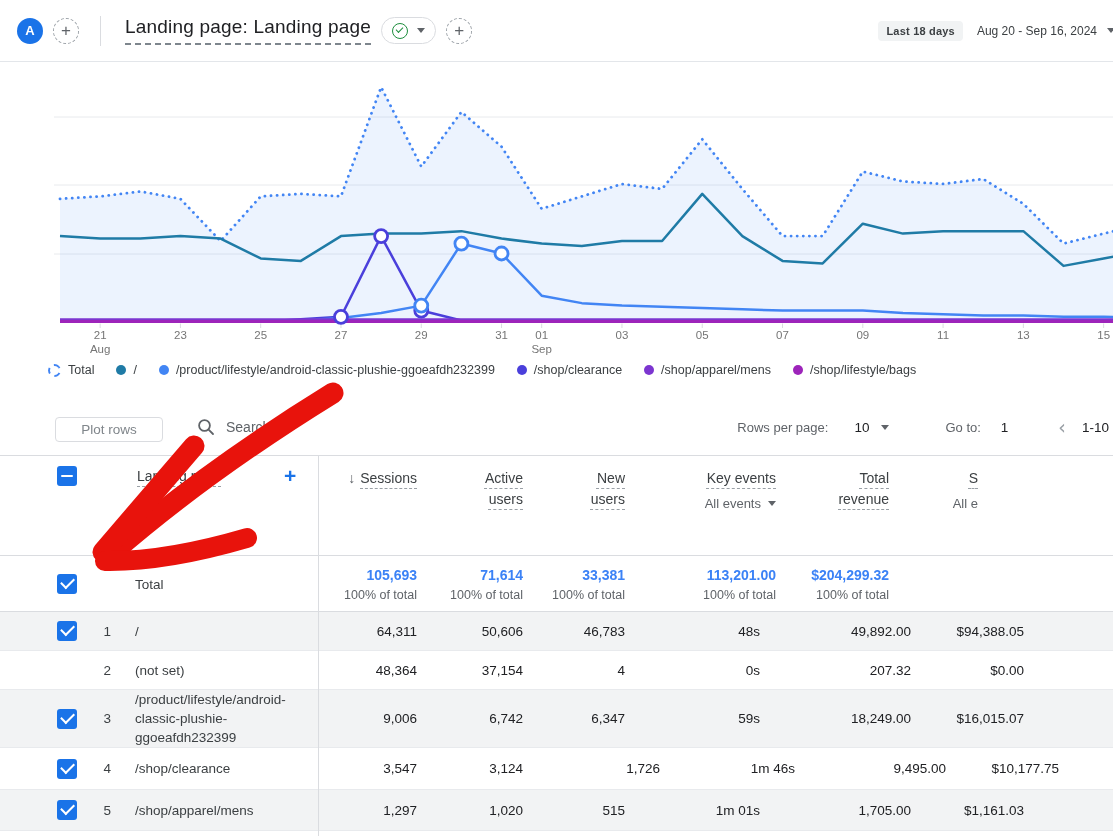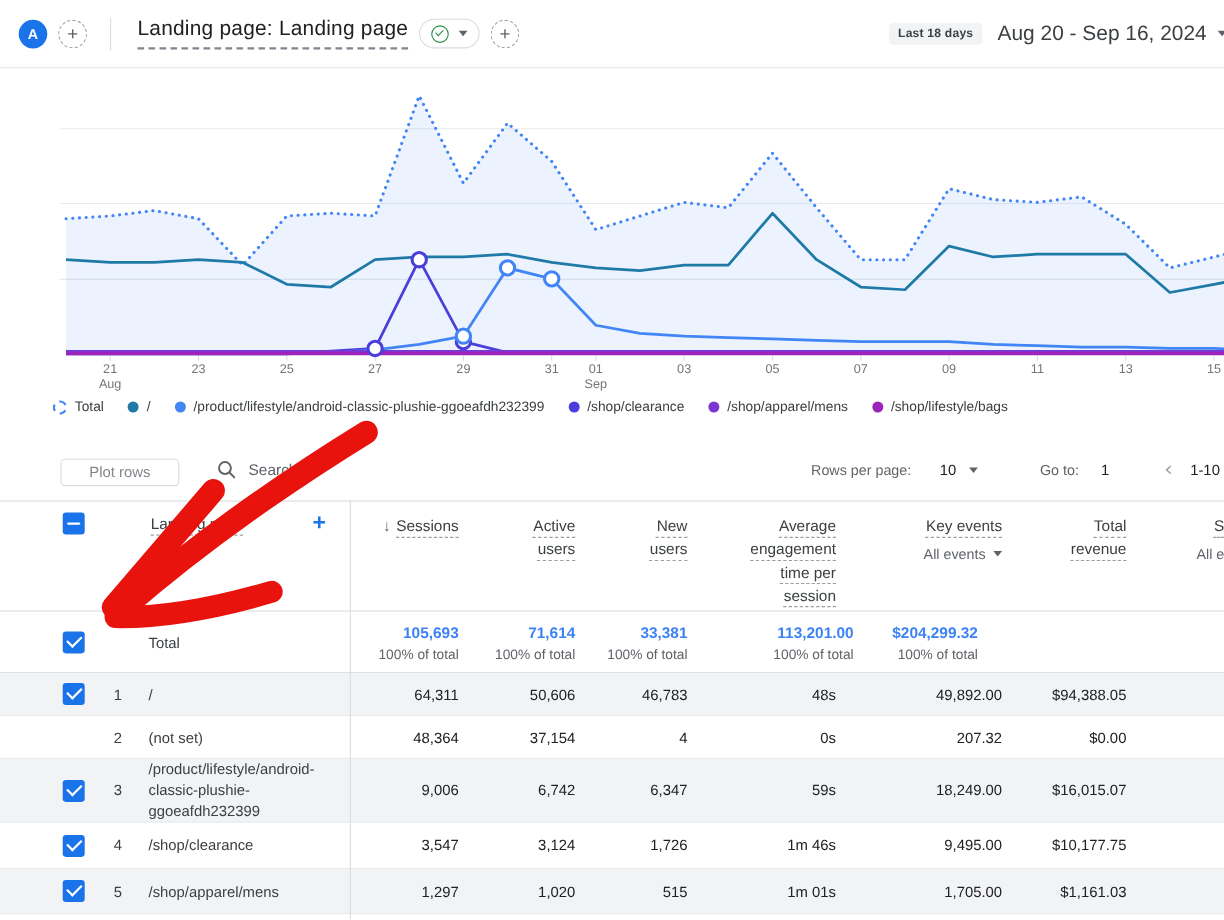--- a/index.html
+++ b/index.html
@@ -22,21 +22,21 @@
   .chip{height:27px;border:1px solid #dadce0;border-radius:14px;display:flex;align-items:center;
     padding:0 10px;margin-left:10px;gap:9px;box-sizing:border-box}
   .check-circle{width:16px;height:16px;border:1.8px solid #1e8e3e;border-radius:50%;position:relative;box-sizing:border-box}
   .check-circle::after{content:"";position:absolute;left:3px;top:3.5px;width:6px;height:3px;
     border-left:1.8px solid #1e8e3e;border-bottom:1.8px solid #1e8e3e;transform:rotate(-45deg)}
   .caret{width:0;height:0;border-left:4.5px solid transparent;border-right:4.5px solid transparent;
     border-top:5px solid #5f6368}
   .appbar-right{margin-left:auto;display:flex;align-items:center;padding-right:2px}
   .date-badge{background:#f1f3f4;border-radius:4px;padding:4px 8px;font-size:11px;font-weight:bold;
     color:#3c4043;letter-spacing:.2px}
-  .date-range{font-size:19px;color:#3c4043;margin-left:14px;white-space:nowrap}
+  .date-range{font-size:12px;color:#3c4043;margin-left:14px;white-space:nowrap}
   .date-caret{margin-left:10px;margin-right:-4px}
   
   .chart-wrap{position:absolute;top:62px;left:0;width:1113px;height:296px}
   
   .legend{position:absolute;top:363px;left:48px;display:flex;align-items:center;gap:22px;
     font-size:12.5px;color:#3c4043;white-space:nowrap}
   .lg-item{display:flex;align-items:center;gap:7px}
   .lg-dot{width:10px;height:10px;border-radius:50%;flex:none}
   .lg-ring{width:9px;height:9px;border-radius:50%;border:2px dashed #4285f4;box-sizing:content-box;flex:none}
   
@@ -213,23 +213,20 @@
   <div class="metric-heads" id="metric-heads">
       <div class="mcol" style="width: 99px;">
         <div class="mlabel"><span class="sort">↓</span><span class="lbl">Sessions</span></div>
       </div>
       <div class="mcol" style="width: 106px;">
         <div class="mlabel"><span class="lbl" style="max-width: 62px;">Active users</span></div>
       </div>
       <div class="mcol" style="width: 102px;">
         <div class="mlabel"><span class="lbl" style="max-width: 52px;">New users</span></div>
       </div>
-      <div class="mcol" style="width: 135px;">
-        <div class="mlabel"><span class="lbl" style="max-width: 100px;">Average engagement time per session</span></div>
-      </div>
       <div class="mcol" style="width: 151px;">
         <div class="mlabel"><span class="lbl">Key events</span></div>
         <div class="msub">
           <span>All events</span>
           <span class="caret"></span>
         </div>
       </div>
       <div class="mcol" style="width: 113px;">
         <div class="mlabel"><span class="lbl" style="max-width: 66px;">Total revenue</span></div>
       </div>
@@ -369,21 +366,21 @@
         </div>
         <div class="rownum">4</div>
         <div class="rowlabel">/shop/clearance</div>
       </div>
       <div class="mcell" style="width: 99px;">
         <div class="val">3,547</div>
       </div>
       <div class="mcell" style="width: 106px;">
         <div class="val">3,124</div>
       </div>
-      <div class="mcell" style="width: 102px;">
+      <div class="mcell" style="width: 102px; margin-left: 35px;">
         <div class="val">1,726</div>
       </div>
       <div class="mcell" style="width: 135px;">
         <div class="val">1m 46s</div>
       </div>
       <div class="mcell" style="width: 151px;">
         <div class="val">9,495.00</div>
       </div>
       <div class="mcell" style="width: 113px;">
         <div class="val">$10,177.75</div>

